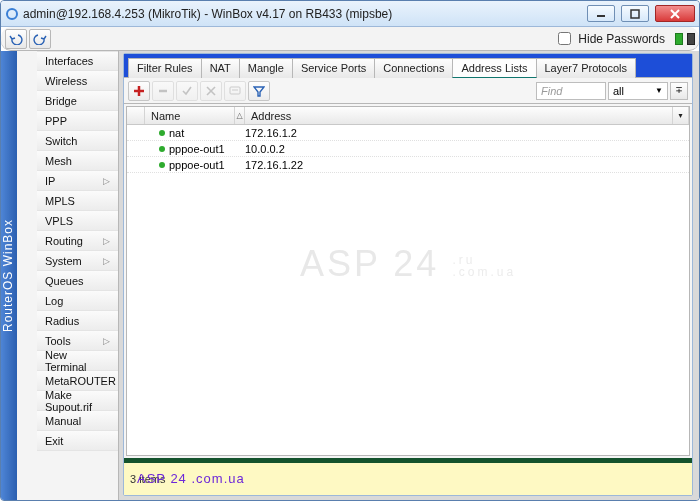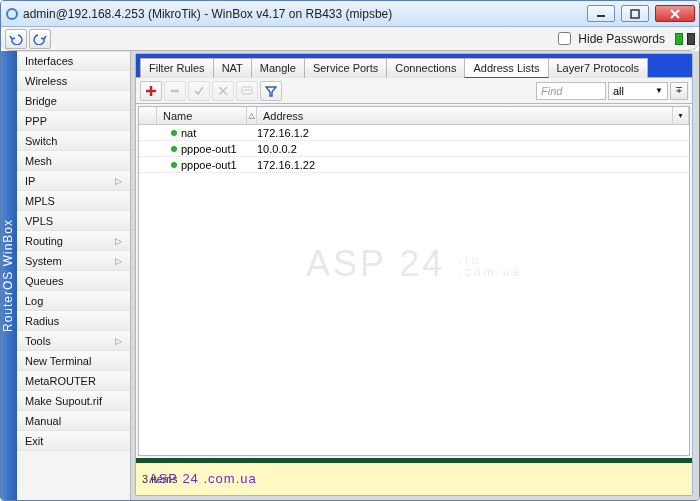--- a/index.html
+++ b/index.html
@@ -72,24 +72,25 @@
     background: linear-gradient(90deg,#2b5fb0,#4e85d6);
     color:#fff;
     writing-mode: vertical-rl;
     transform: rotate(180deg);
     text-align:center;
     font-size:12px;
     letter-spacing:1px;
     padding: 4px 0;
   }
   .sidebar {
-    width: 114px;
+    width: 102px;
     background:#f4f4f4;
     border-right:1px solid #b7b7b7;
     overflow-y:auto;
+    padding-left:20px;
   }
   .menu-item {
     height: 20px;
     display:flex; align-items:center;
     padding: 0 8px;
     color:#111;
     border-bottom:1px solid #e4e4e4;
     background: linear-gradient(#fbfbfb,#ececec);
     justify-content: space-between;
   }

